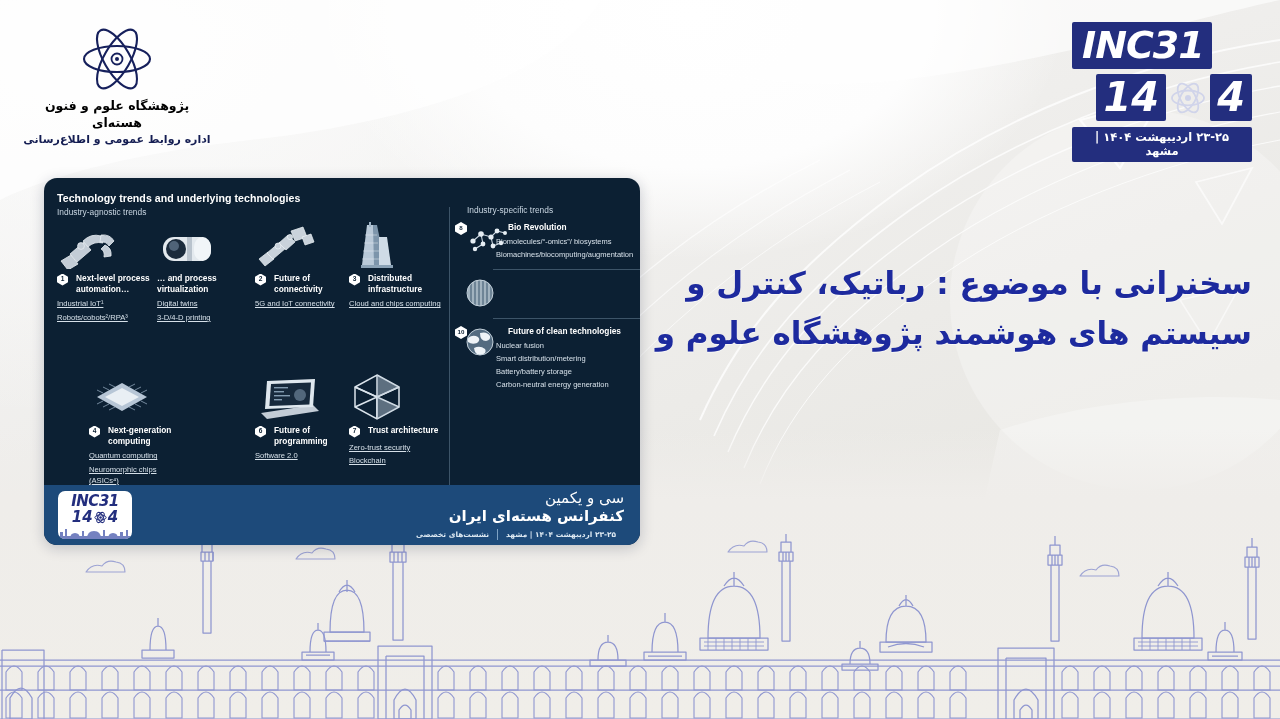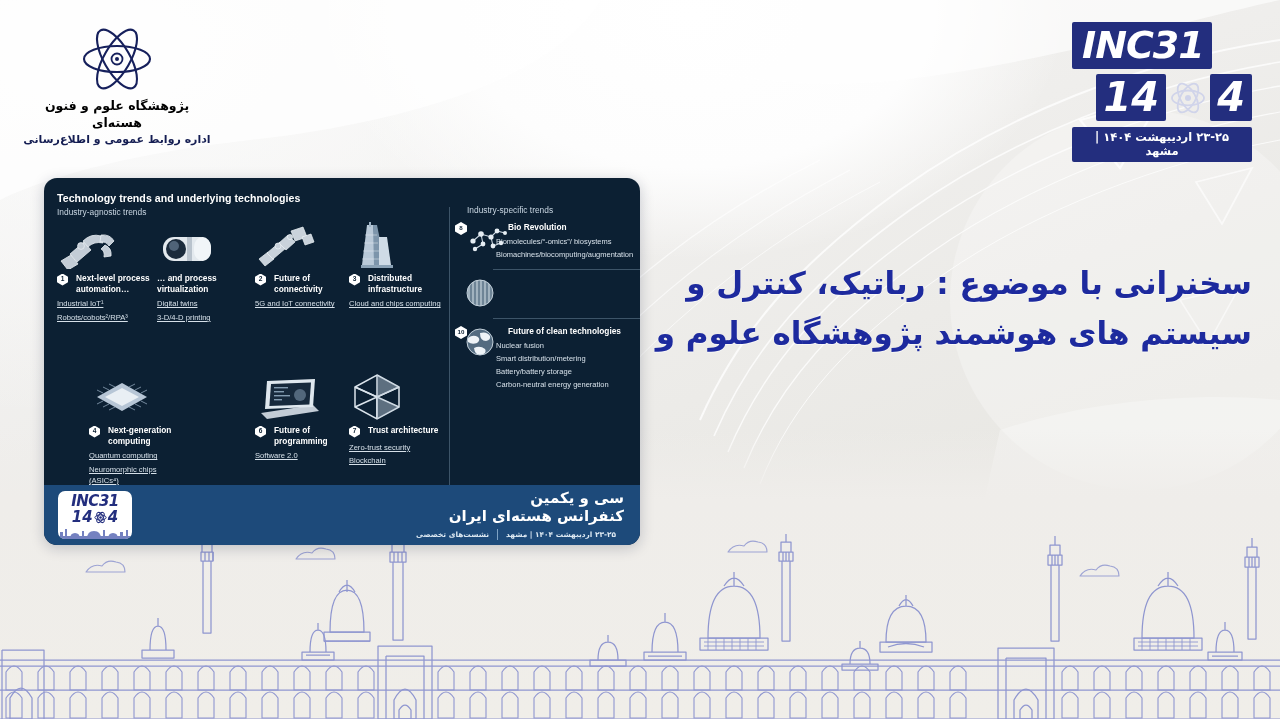--- a/index.html
+++ b/index.html
@@ -180,21 +180,21 @@
 
   
   .banner {
     position:absolute; left:0; right:0; bottom:0; height:60px;
     background:#1d4a7a;
     display:flex; align-items:center; padding:0 14px;
     direction:rtl; gap:10px;
   }
   .banner-texts { flex:1 1 auto; text-align:right; direction:rtl; padding-right:2px; }
   .bt-l1 {
-    color:#ffffff; font-weight:700; font-size:15px; line-height:1.1;
+    color:#ffffff; font-weight:400; font-size:15px; line-height:1.1;
     font-family:"DejaVu Sans", sans-serif;
   }
   .bt-l2 {
     color:#ffffff; font-weight:700; font-size:15px; line-height:1.15;
     font-family:"DejaVu Sans", sans-serif; margin-top:1px;
   }
   .bt-meta {
     display:flex; justify-content:flex-start; gap:0; margin-top:4px;
     direction:rtl;
   }

